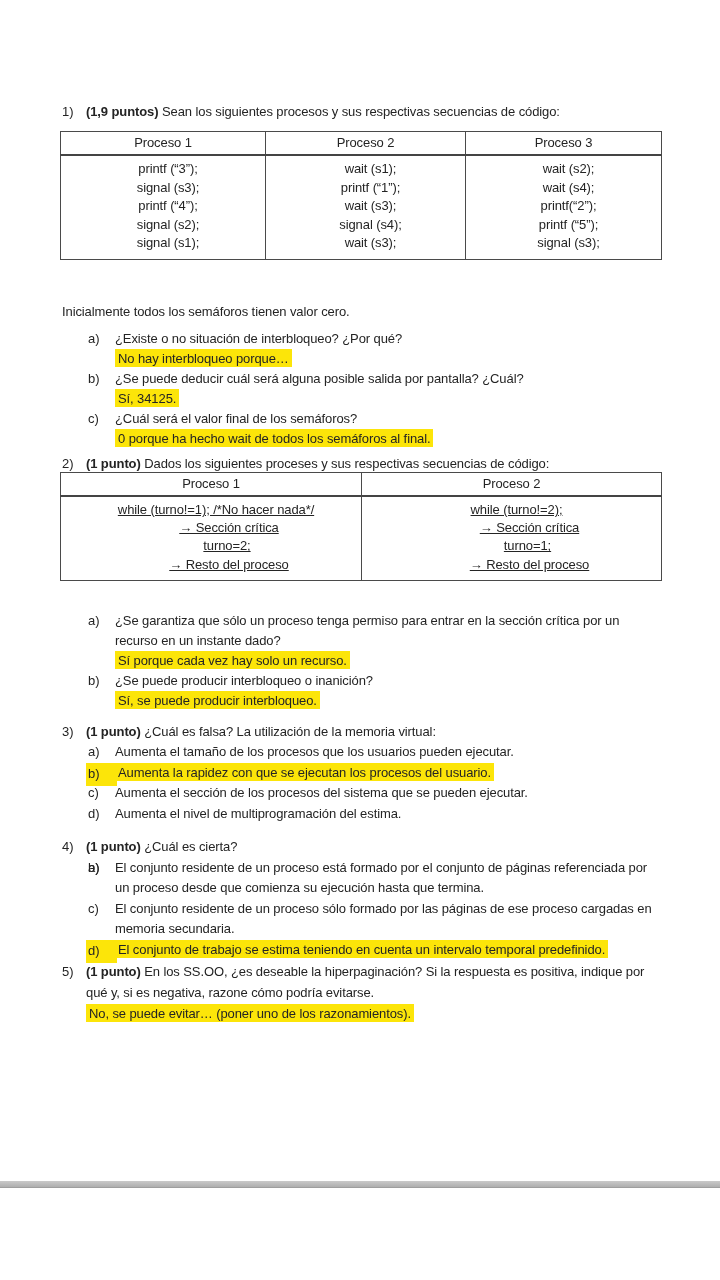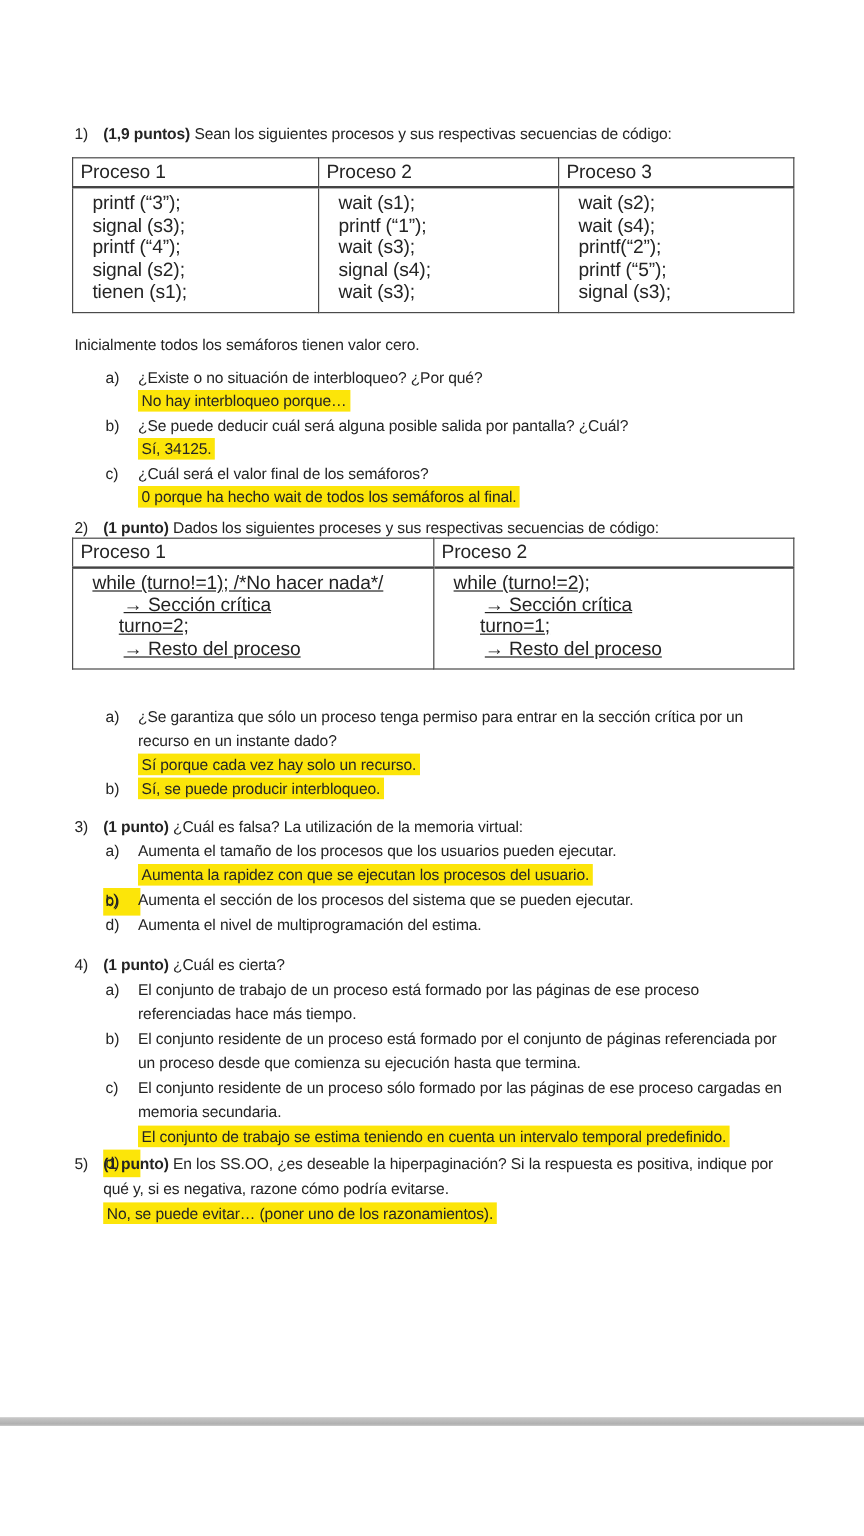--- a/index.html
+++ b/index.html
@@ -12,43 +12,43 @@
   .page{position:absolute;top:0;left:0;width:720px;padding:103px 58px 0 62px;box-sizing:border-box;}
 
   
   .q-head{position:relative;padding-left:24px;font-size:13px;line-height:17px;letter-spacing:-0.1px;}
   .q-num{position:absolute;left:0;top:0;}
   .q-points{font-weight:bold;}
 
   
   table.ptable{border-collapse:collapse;table-layout:fixed;margin-left:-2px;margin-top:11px;}
   table.ptable th,table.ptable td{
-    border:1.6px solid #4a4a4a;font-weight:normal;text-align:left;
-    font-size:16px;letter-spacing:-0.1px;vertical-align:top;margin-top:48px;
+    border:1.6px solid #4a4a4a;font-weight:normal;text-align:center;
+    font-size:13px;letter-spacing:-0.1px;vertical-align:top;margin-top:48px;
   }
   table.ptable th{padding:3px 6px 2px 6px;height:17px;border-bottom:2.4px solid #444;}
   table.ptable td{padding:4px 6px 6px 16px;}
   .cl{line-height:18.6px;white-space:pre;}
   .t2 .cl{line-height:18.2px;text-decoration:underline;}
   .t2 .cl.ind-arrow{margin-left:26px;}
   .t2 .cl.ind-small{margin-left:22px;}
 
-  .note{margin-top:18px;font-size:13px;line-height:17px;letter-spacing:-0.1px;}
+  .note{margin-top:43px;font-size:13px;line-height:17px;letter-spacing:-0.1px;}
 
   
   .sublist{margin-top:9px;}
   .sub{position:relative;padding-left:53px;font-size:13px;line-height:20px;letter-spacing:-0.1px;max-width:585px;}
   .marker{position:absolute;left:26px;top:0;}
   .sub .marker{line-height:20px;}
   .opt{position:relative;padding-left:53px;font-size:13px;line-height:20.5px;letter-spacing:-0.1px;max-width:585px;}
   .opt .marker{line-height:20.5px;}
   .opt-text{display:inline;}
 
   
-  .hl{background:#fce509;padding:1.5px 3px;box-decoration-break:clone;margin-top:20px;-webkit-box-decoration-break:clone;}
+  .hl{background:#fce509;padding:1.5px 3px;box-decoration-break:clone;-webkit-box-decoration-break:clone;}
   .marker.hl{left:24px;width:29px;padding:1.5px 0 1.5px 2px;background:#fce509;}
 
   .q3{margin-top:11px;}
   .q3 .q-head,.q4 .q-head,.q5 .q-head{line-height:20.5px;}
   .q4{margin-top:13px;}
   .q5{margin-top:2px;}
   .q5-body{padding-left:24px;font-size:13px;letter-spacing:-0.1px;}
   .q5-answer{line-height:20.5px;margin-top:0;}
 
   .sublist2{margin-top:30px;}
@@ -83,21 +83,21 @@
           <th>Proceso 3</th>
         </tr>
       </thead>
       <tbody>
         <tr>
           <td>
             <div class="cl">printf (“3”);</div>
             <div class="cl">signal (s3);</div>
             <div class="cl">printf (“4”);</div>
             <div class="cl">signal (s2);</div>
-            <div class="cl">tienen (s1);</div>
+            <div class="cl">signal (s1);</div>
           </td>
           <td>
             <div class="cl">wait (s1);</div>
             <div class="cl">printf (“1”);</div>
             <div class="cl">wait (s3);</div>
             <div class="cl">signal (s4);</div>
             <div class="cl">wait (s3);</div>
           </td>
           <td>
             <div class="cl">wait (s2);</div>
@@ -168,20 +168,21 @@
     </table>
 
     <div class="sublist sublist2">
       <div class="sub">
         <span class="marker">a)</span>
         <div>¿Se garantiza que sólo un proceso tenga permiso para entrar en la sección crítica por un recurso en un instante dado?</div>
         <div><span class="hl">Sí porque cada vez hay solo un recurso.</span></div>
       </div>
       <div class="sub">
         <span class="marker">b)</span>
+        <div>¿Se puede producir interbloqueo o inanición?</div>
         <div><span class="hl">Sí, se puede producir interbloqueo.</span></div>
       </div>
     </div>
   </div>
 
   <div class="q3">
     <div class="q-head">
       <span class="q-num">3)</span>
       <span class="q-points">(1 punto)</span>
       <span>¿Cuál es falsa? La utilización de la memoria virtual:</span>
@@ -205,21 +206,20 @@
   </div>
 
   <div class="q4">
     <div class="q-head">
       <span class="q-num">4)</span>
       <span class="q-points">(1 punto)</span>
       <span>¿Cuál es cierta?</span>
     </div>
     <div class="opt">
       <span class="marker">a)</span>
-      <span class="opt-text">El conjunto de trabajo de un proceso está formado por las páginas de ese proceso referenciadas hace más tiempo.</span>
     </div>
     <div class="opt">
       <span class="marker">b)</span>
       <span class="opt-text">El conjunto residente de un proceso está formado por el conjunto de páginas referenciada por un proceso desde que comienza su ejecución hasta que termina.</span>
     </div>
     <div class="opt">
       <span class="marker">c)</span>
       <span class="opt-text">El conjunto residente de un proceso sólo formado por las páginas de ese proceso cargadas en memoria secundaria.</span>
     </div>
     <div class="opt">

